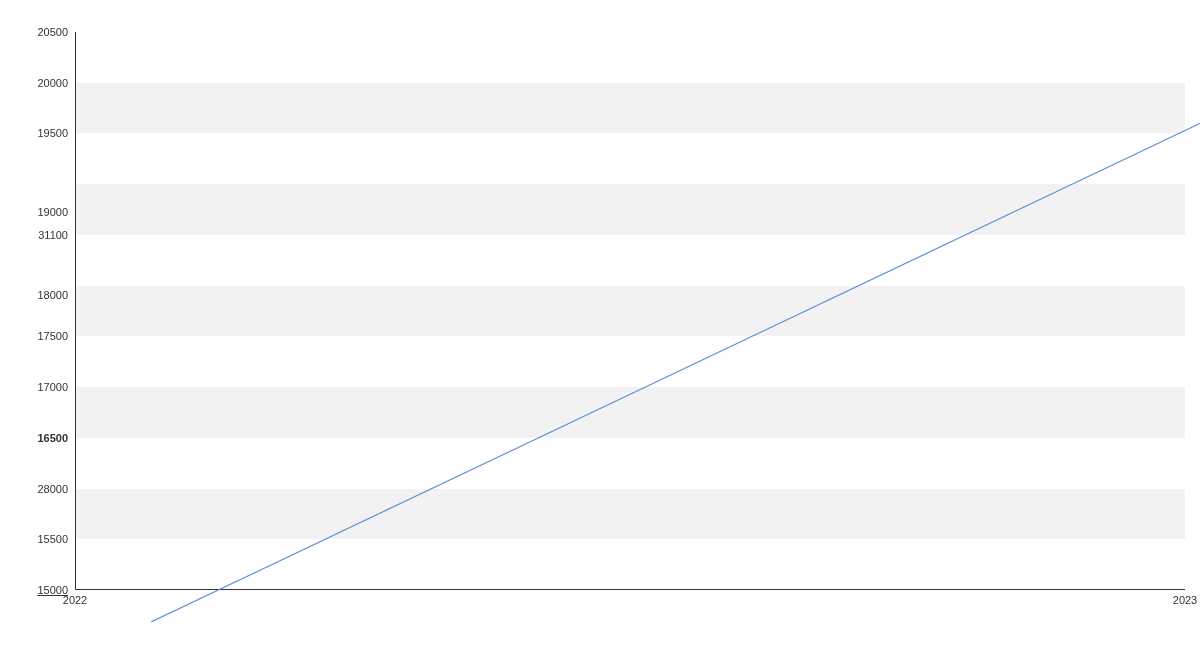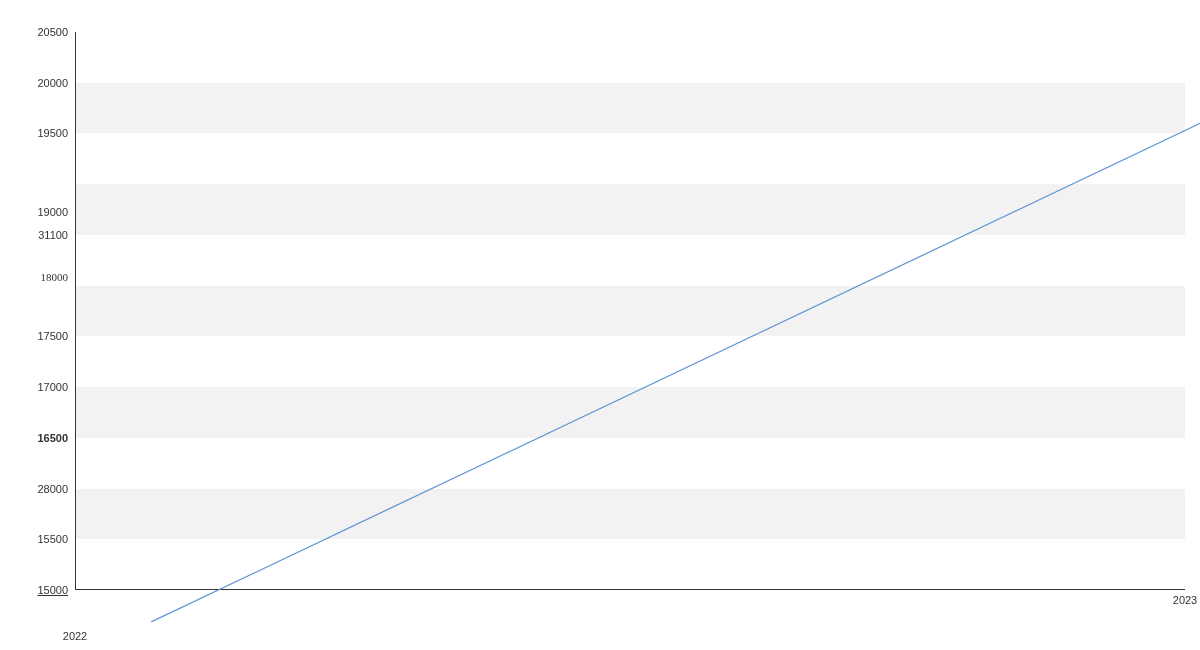--- a/index.html
+++ b/index.html
@@ -74,30 +74,30 @@
 
 <div class="chart-container">
 
   <div id="y-ticks">
       <div class="y-tick-label" style="top: 590px; text-decoration: underline;">15000</div>
       <div class="y-tick-label" style="top: 539.273px;">15500</div>
       <div class="y-tick-label" style="top: 488.545px;">28000</div>
       <div class="y-tick-label" style="top: 437.818px; font-weight: bold;">16500</div>
       <div class="y-tick-label" style="top: 387.091px;">17000</div>
       <div class="y-tick-label" style="top: 336.364px;">17500</div>
-      <div class="y-tick-label" style="top: 277px; font-family: Liberation Serif, serif;">18000</div>
+      <div class="y-tick-label" style="top: 295px;">18000</div>
       <div class="y-tick-label" style="top: 234.909px;">31100</div>
       <div class="y-tick-label" style="top: 184.182px; margin-top: 28px;">19000</div>
       <div class="y-tick-label" style="top: 133.455px;">19500</div>
       <div class="y-tick-label" style="top: 82.7273px;">20000</div>
       <div class="y-tick-label" style="top: 32px; text-align: right;">20500</div>
     </div>
 
   <div id="x-ticks">
-      <div class="x-tick-label" style="left: 75px; margin-top: 36px;">2022</div>
+      <div class="x-tick-label" style="left: 75px;">2022</div>
       <div class="x-tick-label" style="left: 1185px;">2023</div>
     </div>
 
   <div class="plot-area">
     <div id="grid-bands">
         <div class="grid-band" style="top: 456.545px; height: 50.7273px;"></div>
         <div class="grid-band" style="top: 355.091px; height: 50.7273px;"></div>
         <div class="grid-band" style="top: 253.636px; height: 50.7273px;"></div>
         <div class="grid-band" style="top: 152.182px; height: 50.7273px;"></div>
         <div class="grid-band" style="top: 50.7273px; height: 50.7273px;"></div>

